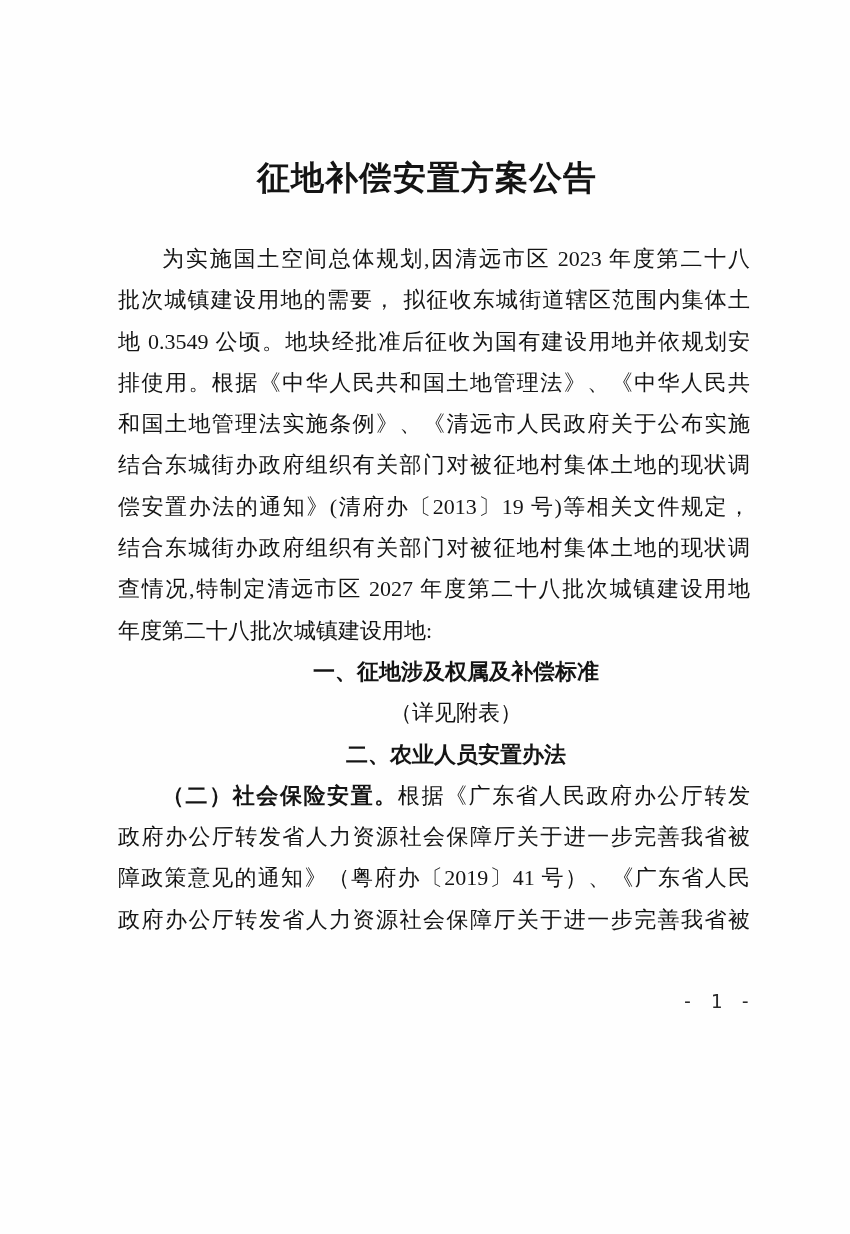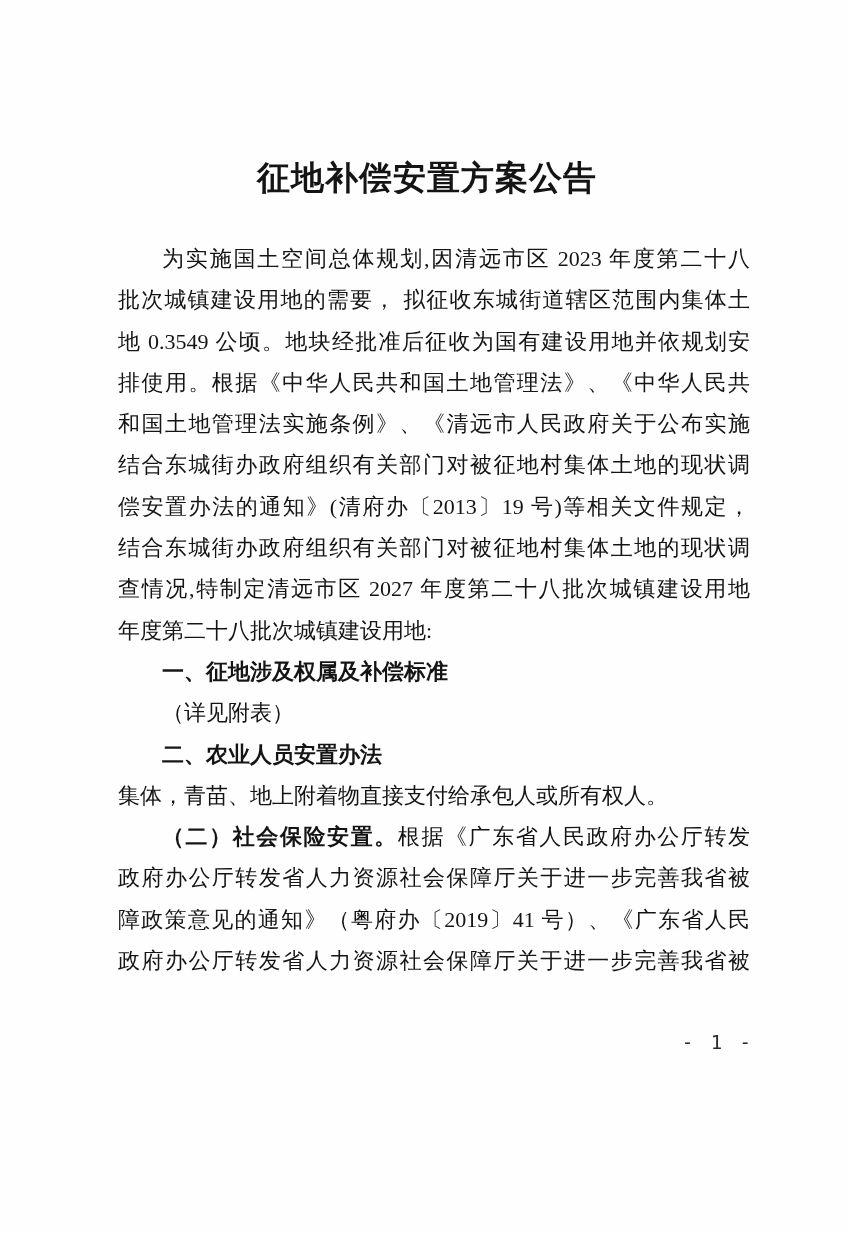--- a/index.html
+++ b/index.html
@@ -37,20 +37,21 @@
     height: 41.3px;
     line-height: 41.3px;
     white-space: pre-wrap;
   }
   .line.fill {
     text-align: justify;
     text-align-last: justify;
   }
   .line.indent {
     text-indent: 44px;
+    text-align: center;
   }
   .seg-bold {
     font-weight: 700;
     font-family: "Liberation Sans", "DejaVu Sans", sans-serif;
   }
   .page-footer {
     margin-top: 50px;
     margin-right: 96px;
     text-align: right;
     font-size: 19px;
@@ -72,21 +73,20 @@
       <div class="line fill"><span class="seg">排使用。根据《中华人民共和国土地管理法》、《中华人民共</span></div>
       <div class="line fill"><span class="seg">和国土地管理法实施条例》、《清远市人民政府关于公布实施</span></div>
       <div class="line fill"><span class="seg">结合东城街办政府组织有关部门对被征地村集体土地的现状调</span></div>
       <div class="line fill"><span class="seg">偿安置办法的通知》(清府办〔2013〕19 号)等相关文件规定，</span></div>
       <div class="line fill"><span class="seg">结合东城街办政府组织有关部门对被征地村集体土地的现状调</span></div>
       <div class="line fill"><span class="seg">查情况,特制定清远市区 2027 年度第二十八批次城镇建设用地</span></div>
       <div class="line"><span class="seg">年度第二十八批次城镇建设用地:</span></div>
       <div class="line indent"><span class="seg seg-bold">一、征地涉及权属及补偿标准</span></div>
       <div class="line indent"><span class="seg">（详见附表）</span></div>
       <div class="line indent"><span class="seg seg-bold">二、农业人员安置办法</span></div>
-      <div class="line"><span class="seg">集体，青苗、地上附着物直接支付给承包人或所有权人。</span></div>
       <div class="line indent fill"><span class="seg seg-bold">（二）社会保险安置。</span><span class="seg">根据《广东省人民政府办公厅转发</span></div>
       <div class="line fill"><span class="seg">政府办公厅转发省人力资源社会保障厅关于进一步完善我省被</span></div>
       <div class="line fill"><span class="seg">障政策意见的通知》（粤府办〔2019〕41 号）、《广东省人民</span></div>
       <div class="line fill"><span class="seg">政府办公厅转发省人力资源社会保障厅关于进一步完善我省被</span></div>
     </div>
 
   <div class="page-footer">- 1 -</div>
 </div>
 
 </body></html>

